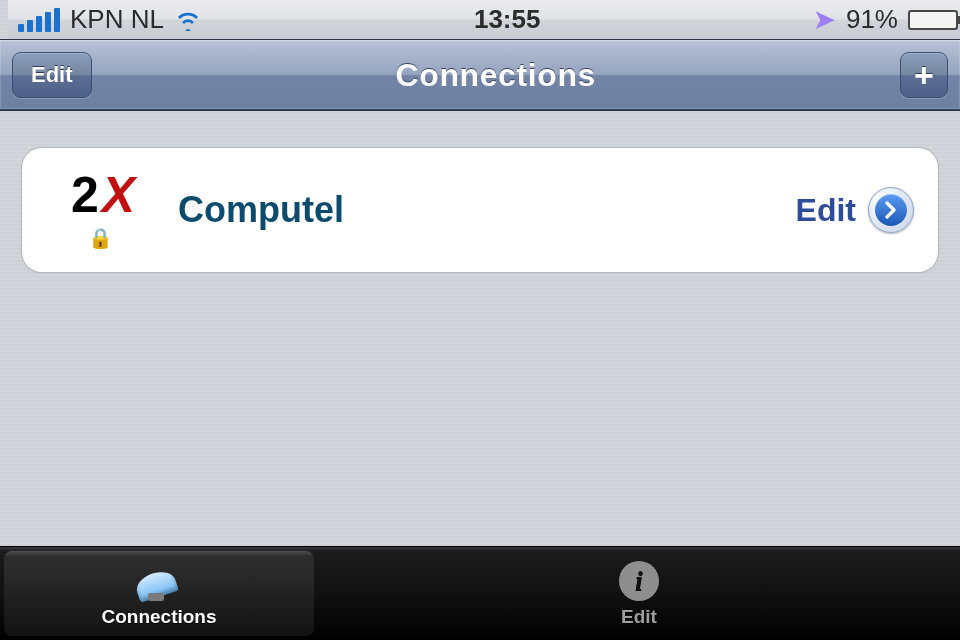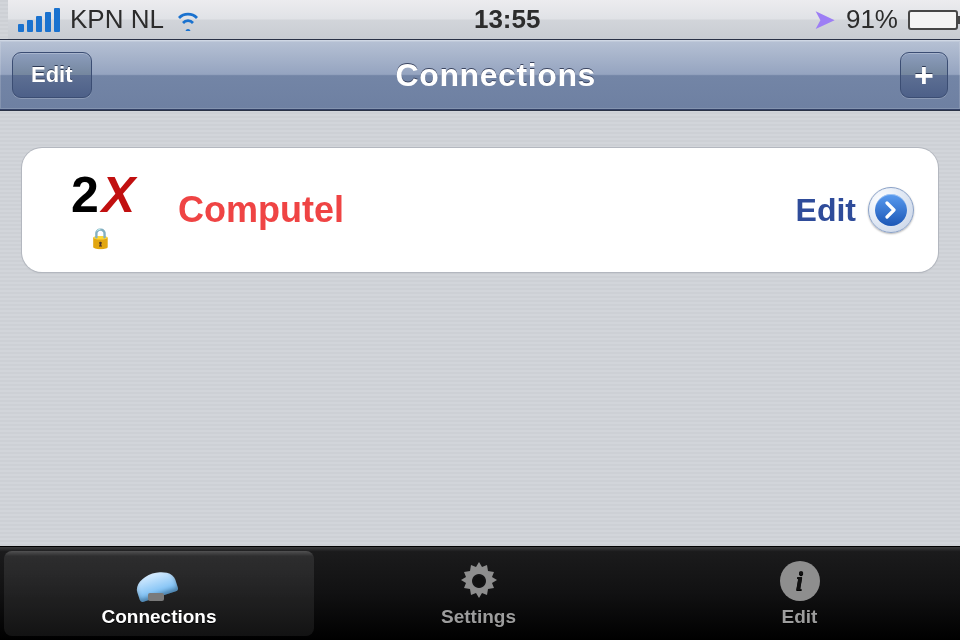--- a/index.html
+++ b/index.html
@@ -70,21 +70,21 @@
     .card {
       background:#fff; border-radius:20px;
       box-shadow:0 0 0 1px #b3b7bf, 0 1px 2px rgba(0,0,0,.1);
       display:flex; align-items:center; padding:22px 24px;
       position:relative;
     }
     .logo2x { width:110px; margin-right:22px; display:flex; flex-direction:column; align-items:center; gap:6px; }
     .logo2x .txt { display:flex; align-items:center; font-weight:900; font-size:50px; color:#000; line-height:1; }
     .logo2x .x { color:#c11010; margin-left:3px; font-style:italic; letter-spacing:-4px; }
     .logo2x .lock { font-size:20px; color:#9a9a9a; }
-    .conn-name { font-size:36px; font-weight:700; color:#ef4444; }
+    .conn-name { font-size:36px; font-weight:700; color:#0c4a6e; }
     .row-right { margin-left:auto; display:flex; align-items:center; gap:12px; }
     .editlink { font-size:32px; font-weight:700; color:#2f4c9a; }
     .disc {
       width:46px; height:46px; border-radius:50%;
       background:radial-gradient(circle at 30% 30%, #fff, #e6edf7 40%, #c4d0e4);
       border:1px solid #8aa1c7;
       box-shadow:0 1px 2px rgba(0,0,0,.3);
       display:flex; align-items:center; justify-content:center;
     }
     .disc .inner {
@@ -198,27 +198,18 @@
   <div class="tab selected">
     <div class="ico">
       <div class="dish">
           <div class="bowl"></div>
           <div class="base"></div>
         </div>
     </div>
     <span>Connections</span>
   </div>
   <div class="tab">
-    <div class="ico gear">
-      <svg viewBox="0 0 42 42">
-          <path d="M21 14 a7 7 0 1 0 0.001 0z M21 2l3 5 5-2 1 6 6 1-2 5 5 3-5 3 2 5-6 1-1 6-5-2-3 5-3-5-5 2-1-6-6-1 2-5-5-3 5-3-2-5 6-1 1-6 5 2z" fill="#8e8e8e"></path>
-          <circle cx="21" cy="21" r="5" fill="#111"></circle>
-        </svg>
-    </div>
-    <span>Settings</span>
-  </div>
-  <div class="tab">
     <div class="ico">
       <div class="infoico">i</div>
     </div>
     <span>Edit</span>
   </div>
 </div>
 
 </body></html>

